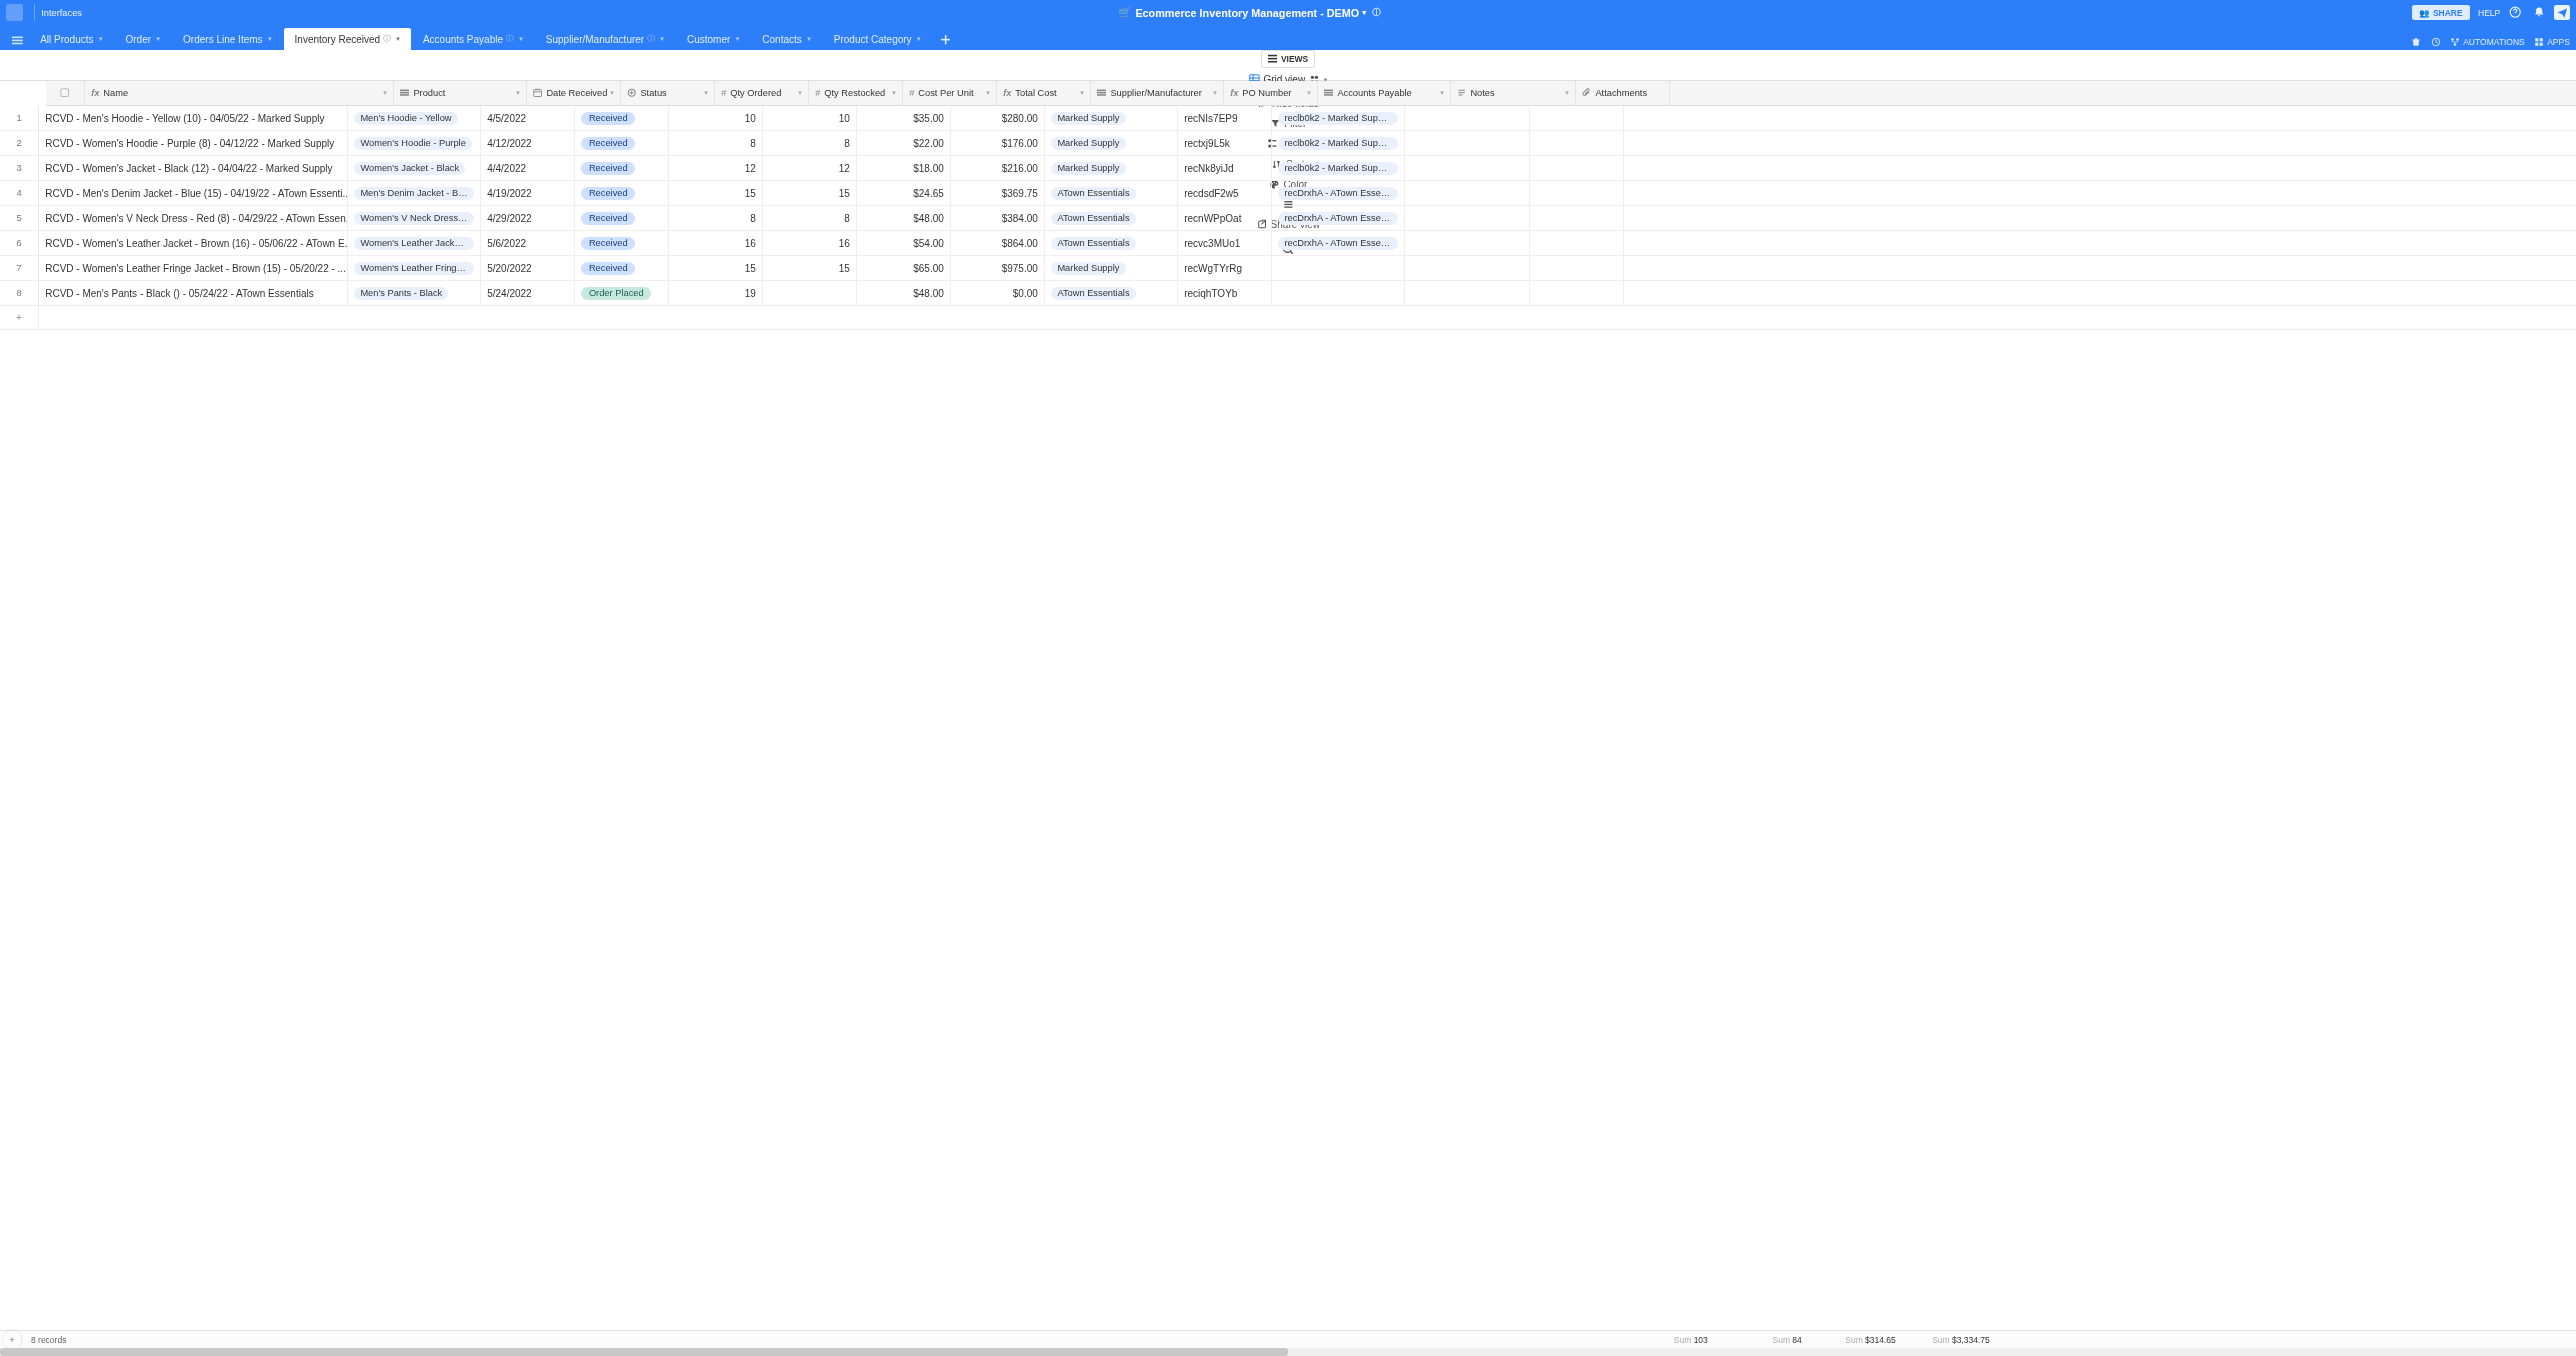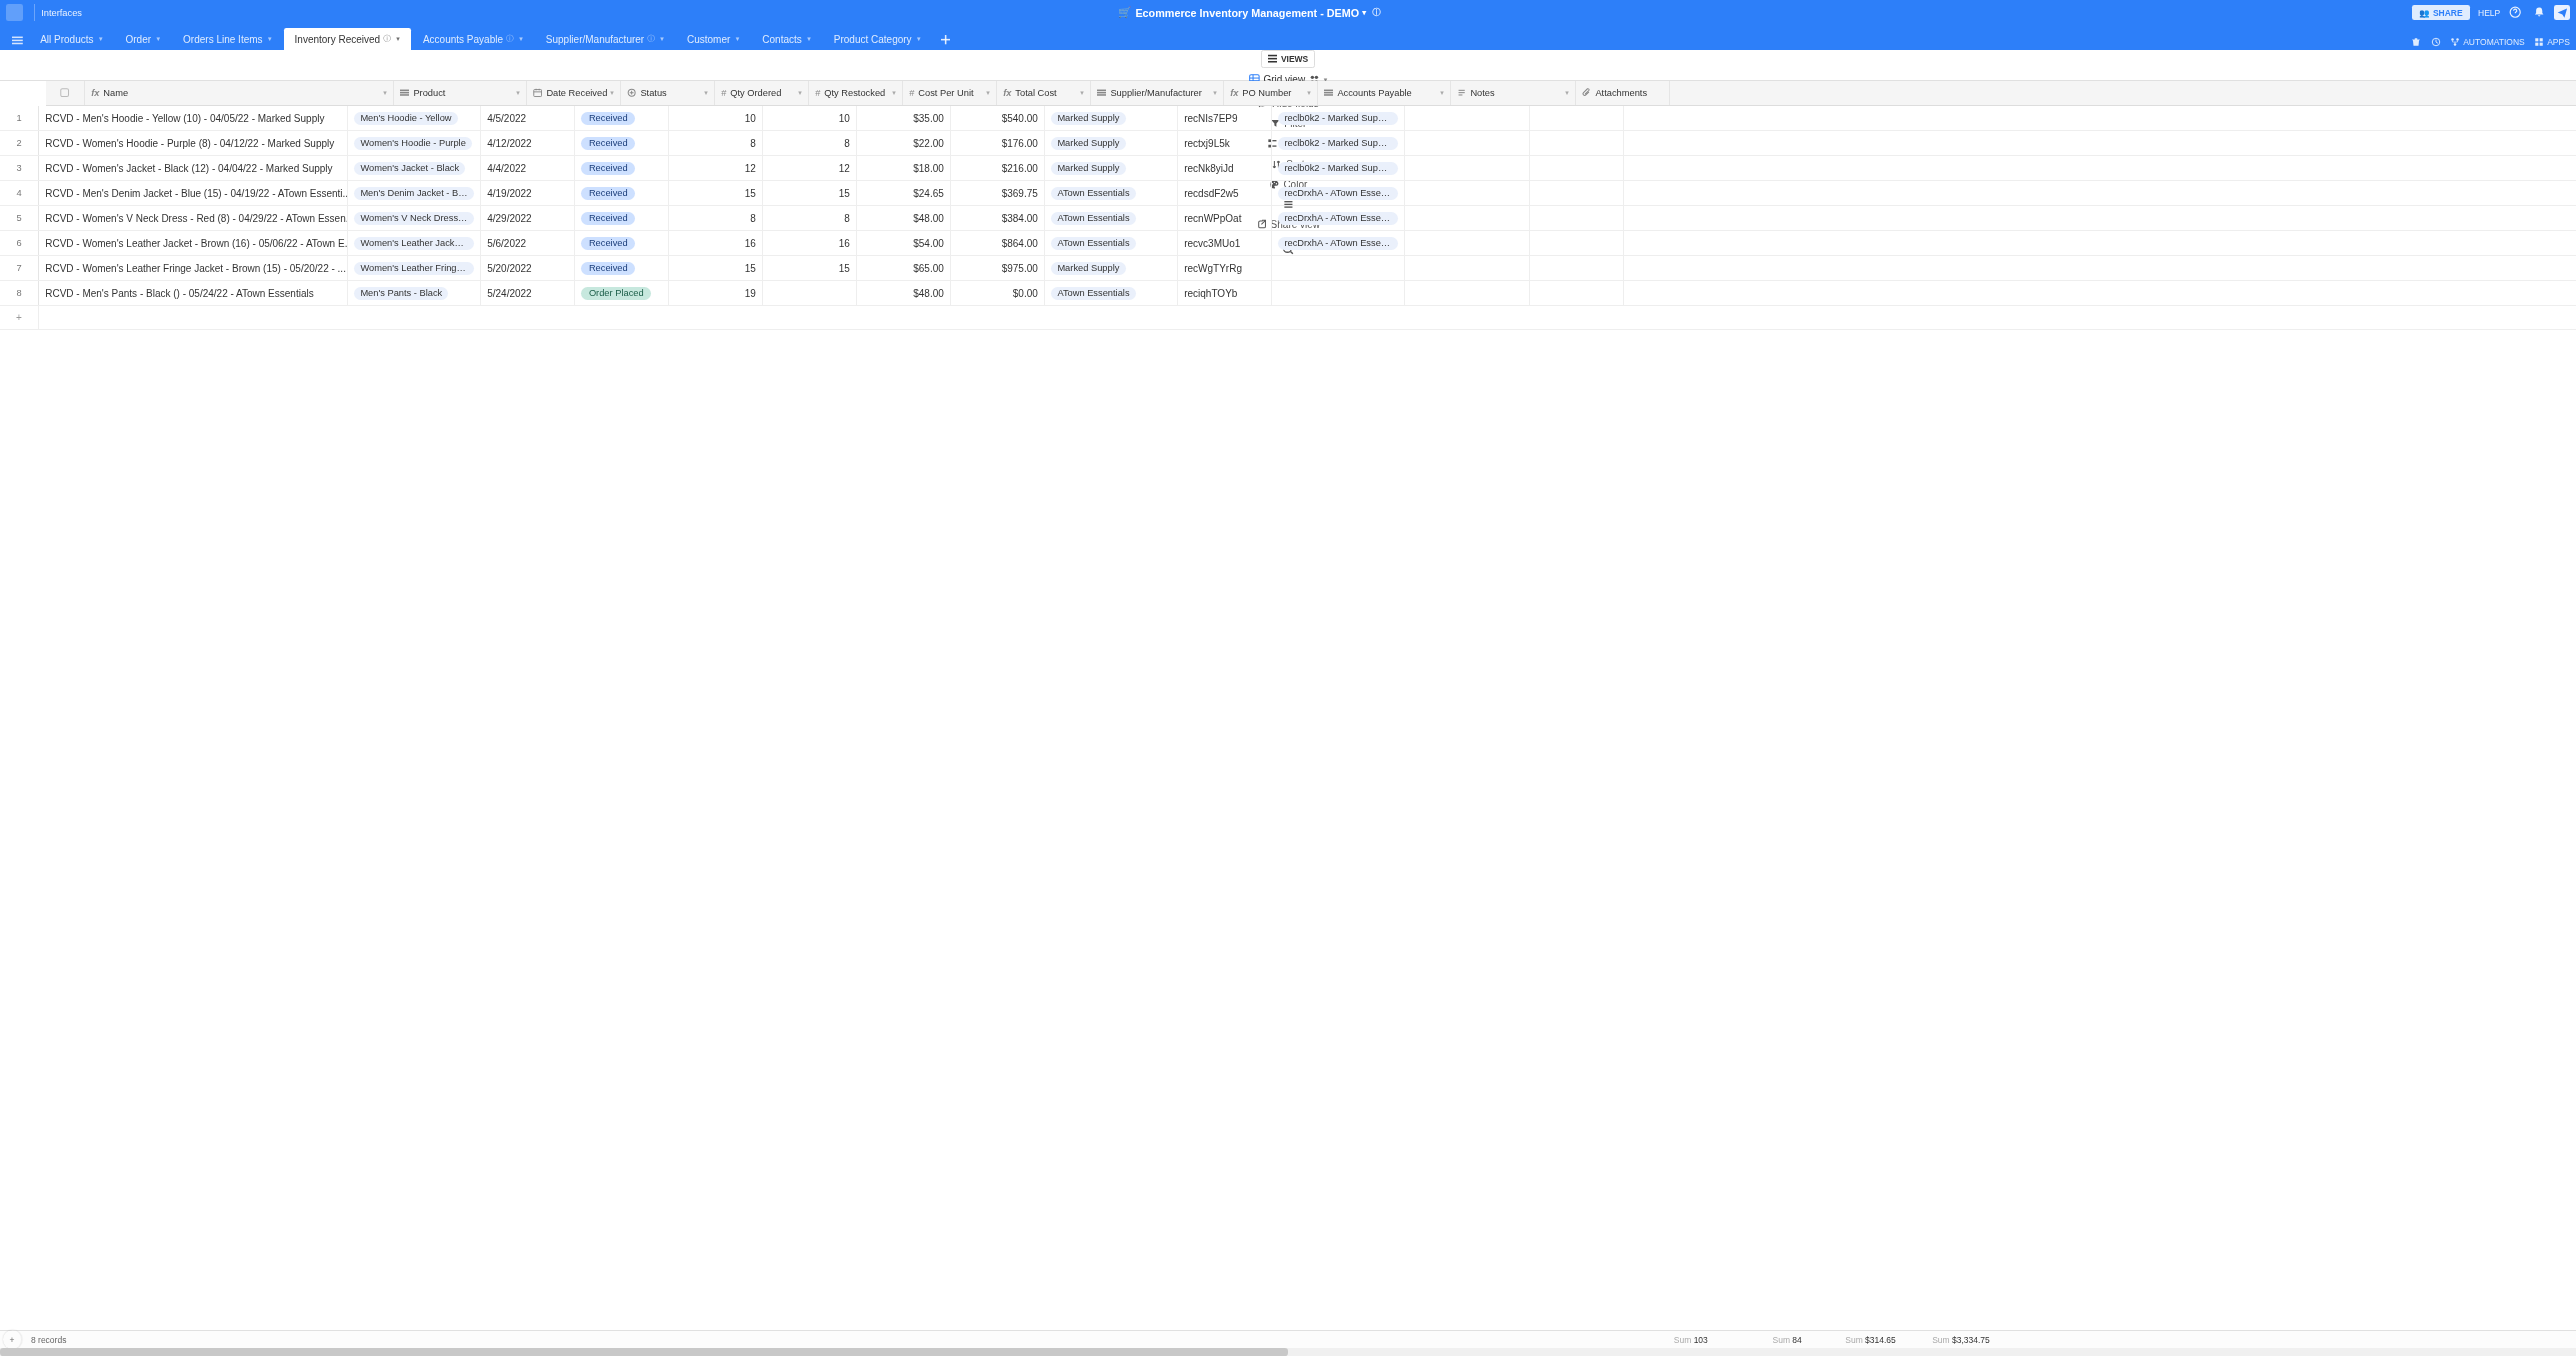--- a/index.html
+++ b/index.html
@@ -414,21 +414,21 @@
     <div class="cell w-product">
             <span class="chip">Men's Hoodie - Yellow</span>
           </div>
     <div class="cell w-date">4/5/2022</div>
     <div class="cell w-status">
             <span class="status-received">Received</span>
           </div>
     <div class="cell w-qtyord num">10</div>
     <div class="cell w-qtyres num">10</div>
     <div class="cell w-cost num">$35.00</div>
-    <div class="cell w-total num">$540.00</div>
+    <div class="cell w-total num">$280.00</div>
     <div class="cell w-supp">
             <span class="chip">Marked Supply</span>
           </div>
     <div class="cell w-po">recNIs7EP9</div>
     <div class="cell w-ap">
             <span class="chip">reclb0k2 - Marked Supply - 0</span>
           </div>
     <div class="cell w-notes"></div>
     <div class="cell w-attach"></div>
   </div>

